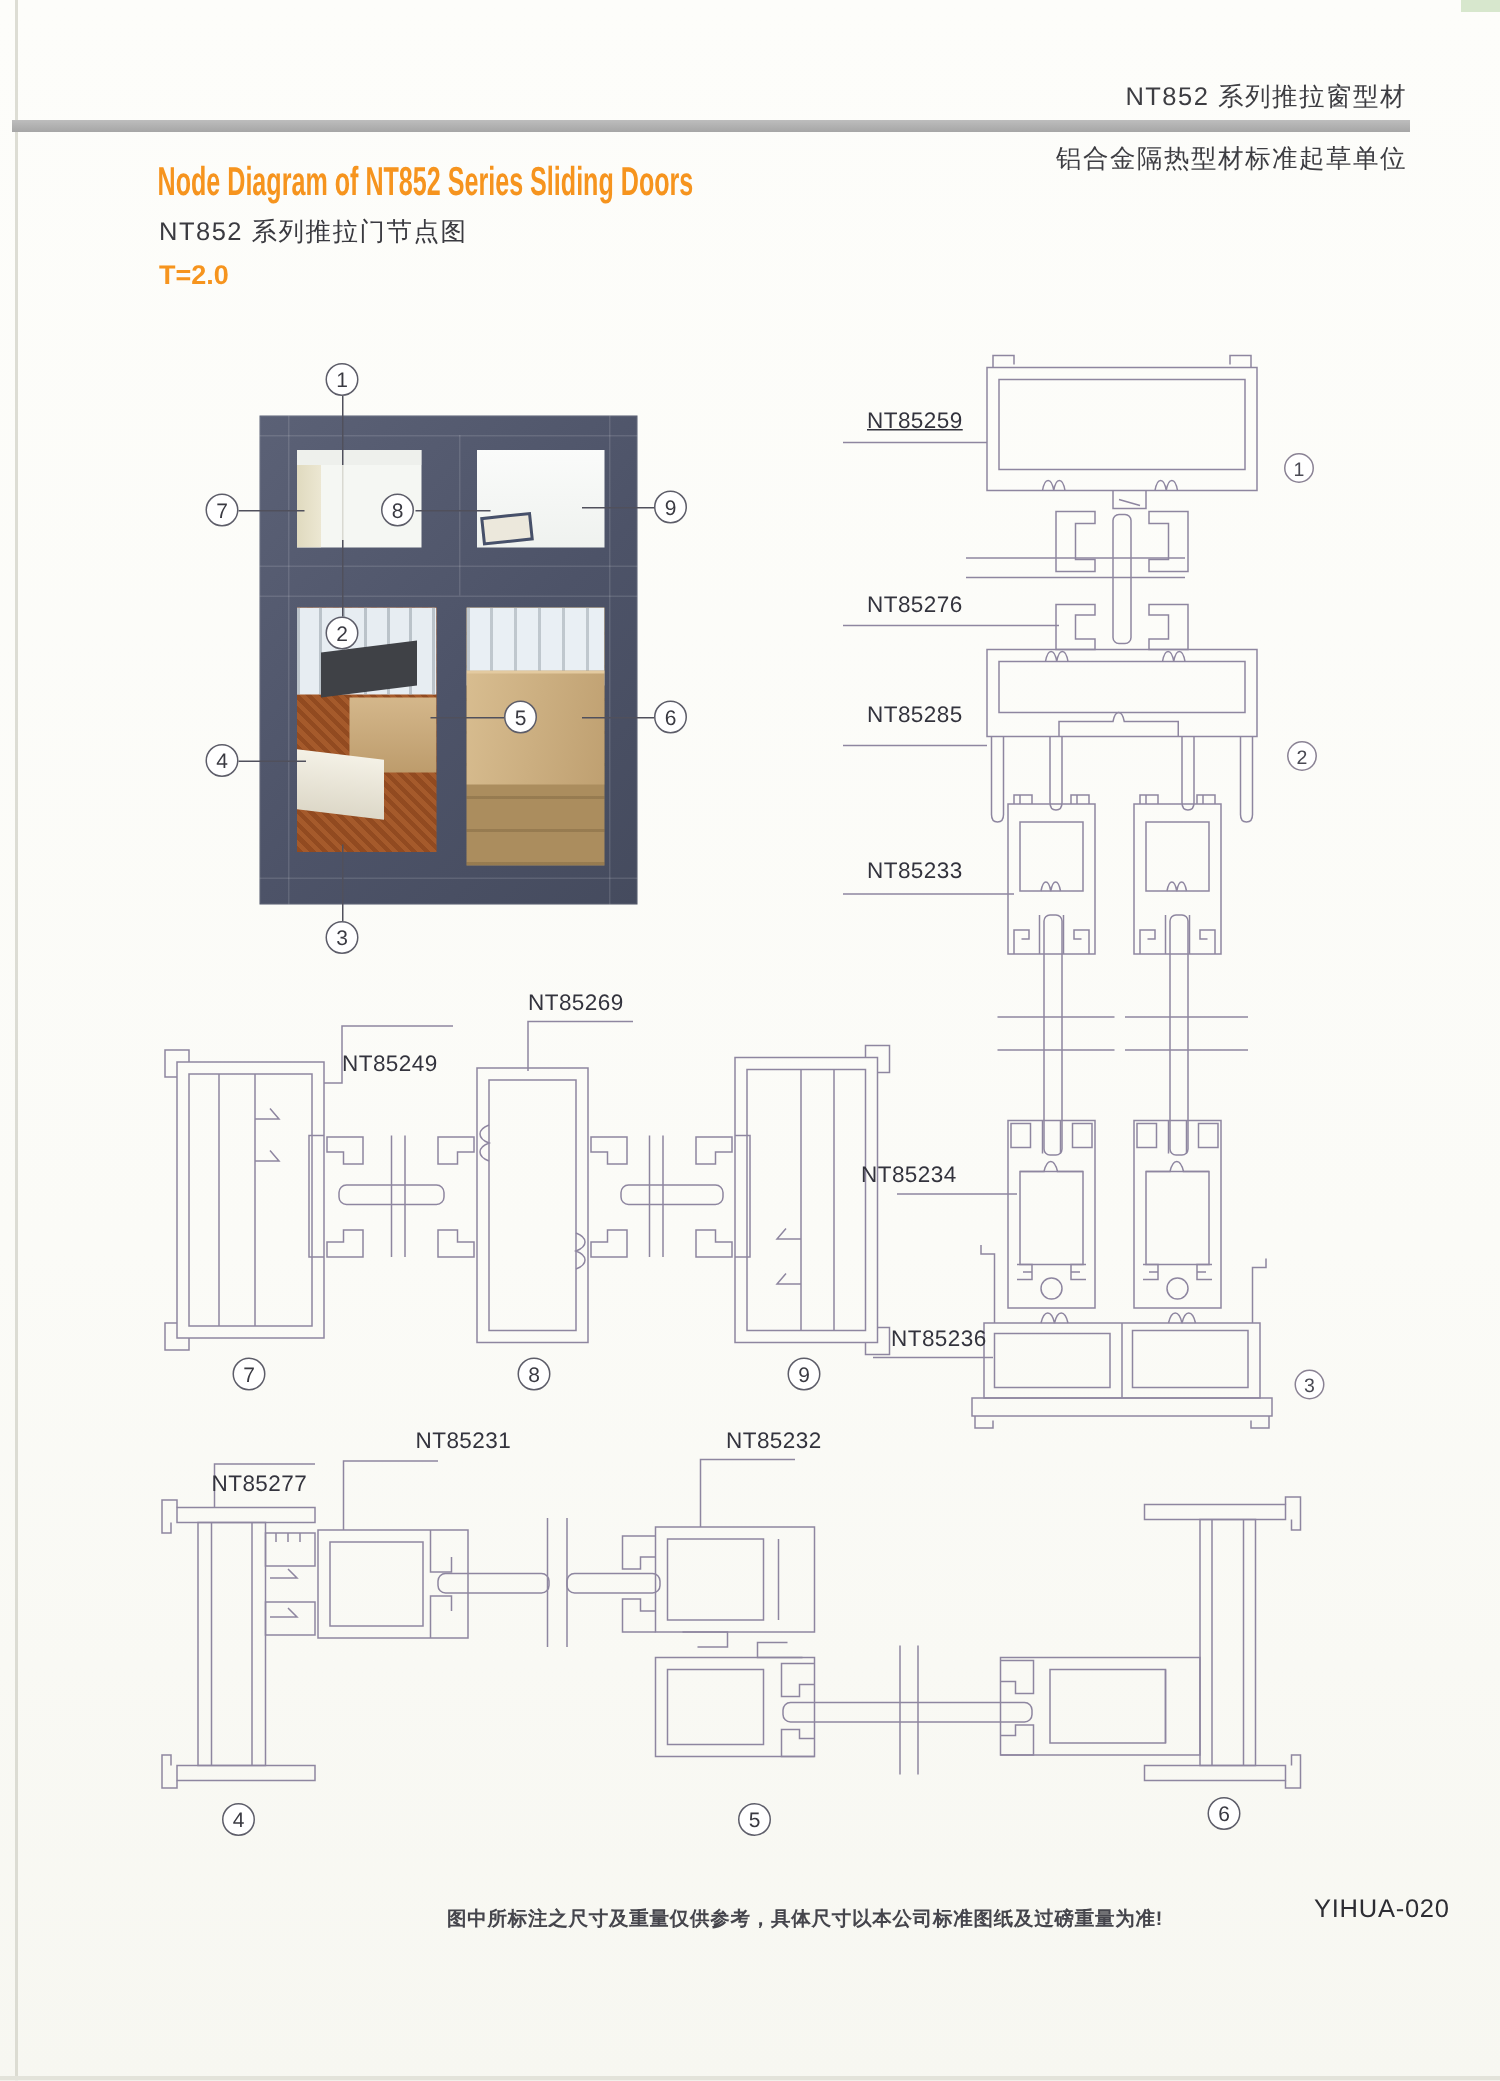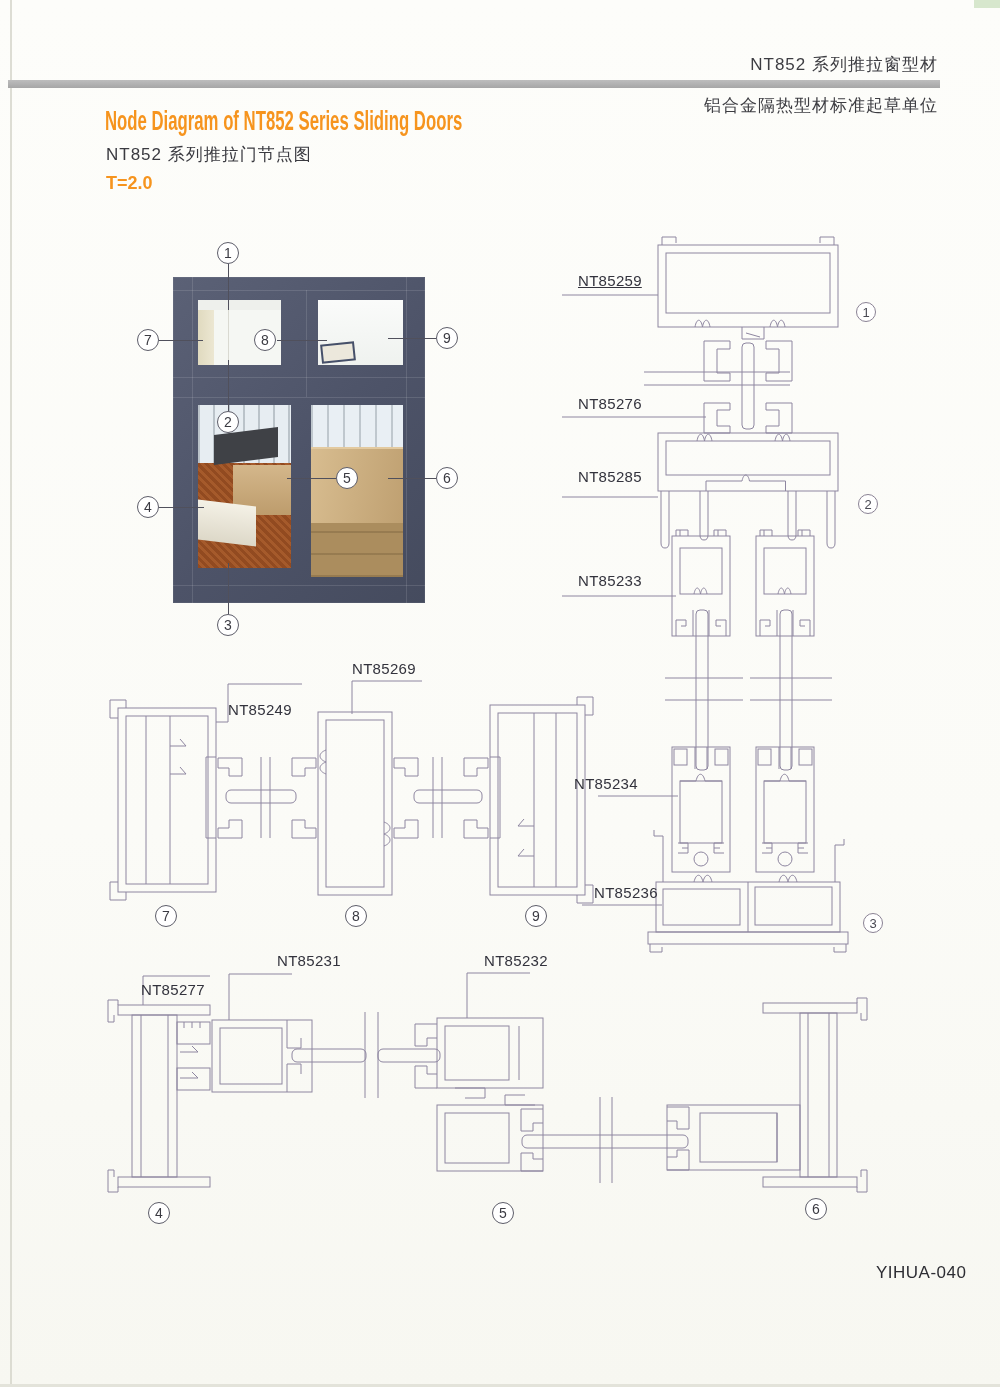--- a/index.html
+++ b/index.html
@@ -314,15 +314,16 @@
   <div class="callout sm" style="left:856px;top:302px;">1</div>
   <div class="callout sm" style="left:858px;top:494px;">2</div>
   <div class="callout sm" style="left:863px;top:913px;">3</div>
   <div class="callout" style="left:155px;top:905px;">7</div>
   <div class="callout" style="left:345px;top:905px;">8</div>
   <div class="callout" style="left:525px;top:905px;">9</div>
   <div class="callout" style="left:148px;top:1202px;">4</div>
   <div class="callout" style="left:492px;top:1202px;">5</div>
   <div class="callout" style="left:805px;top:1198px;">6</div>
 
-  <div class="footer-code">YIHUA-040</div>
+  <div class="footer-note">图中所标注之尺寸及重量仅供参考，具体尺寸以本公司标准图纸及过磅重量为准!</div>
+  <div class="footer-code">YIHUA-020</div>
 
 </div>
 
 </body></html>

